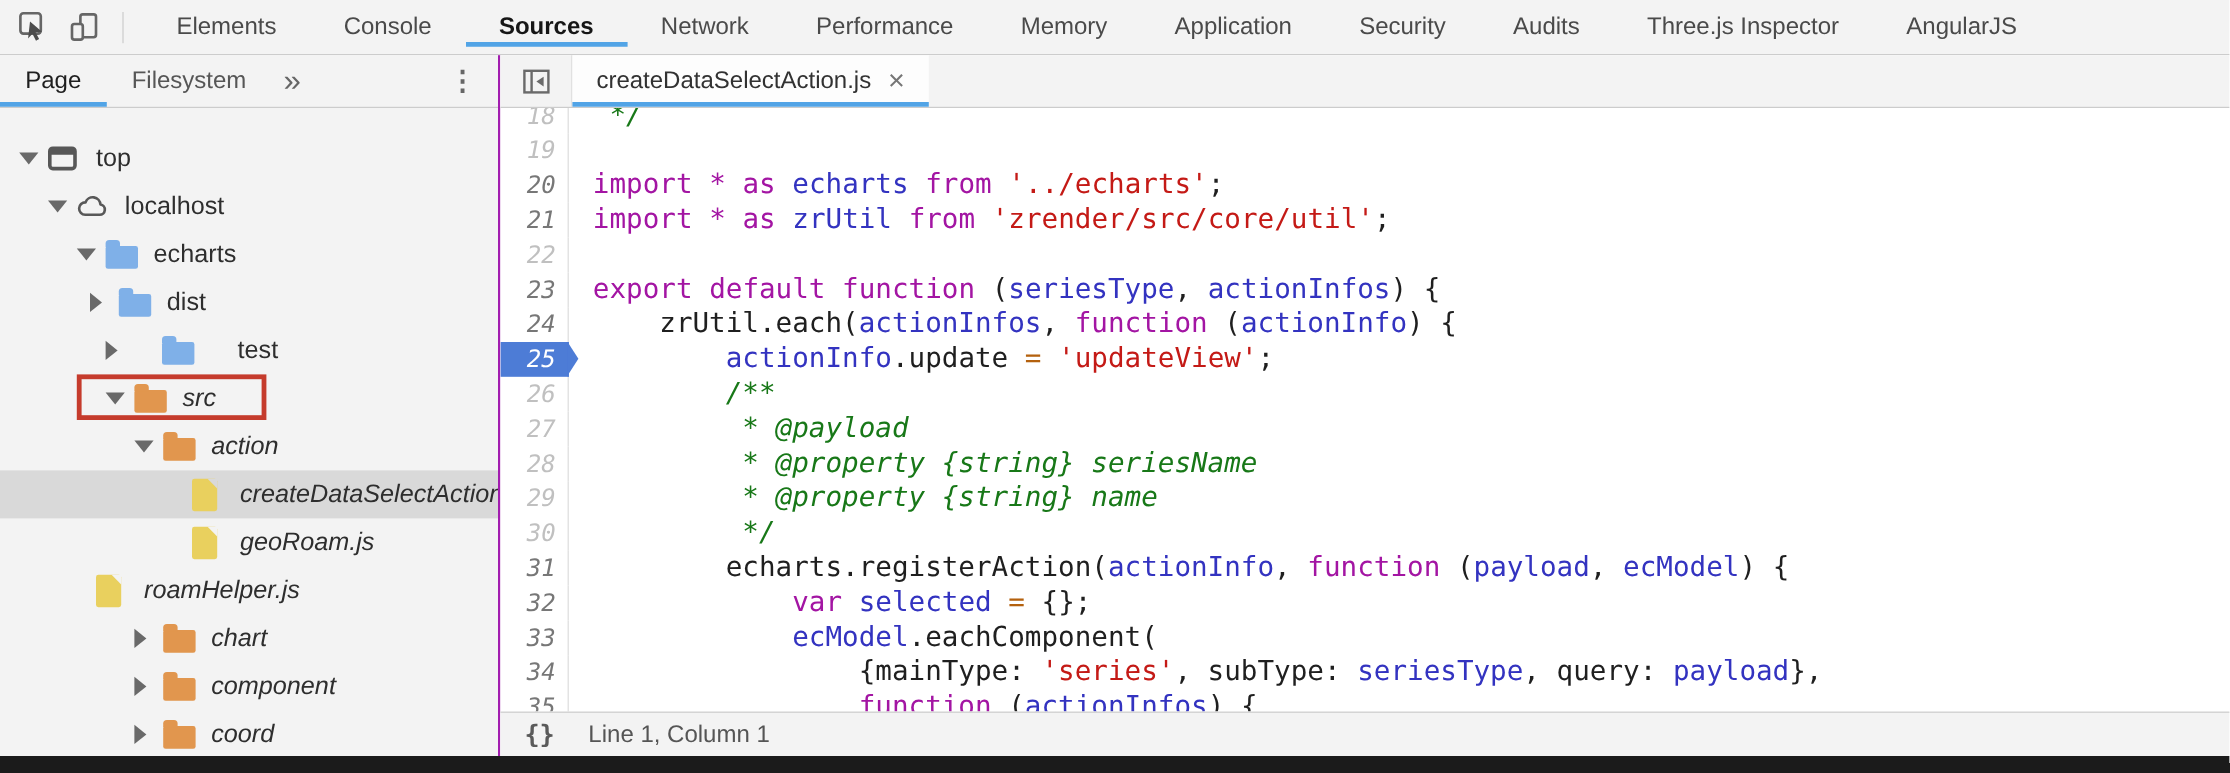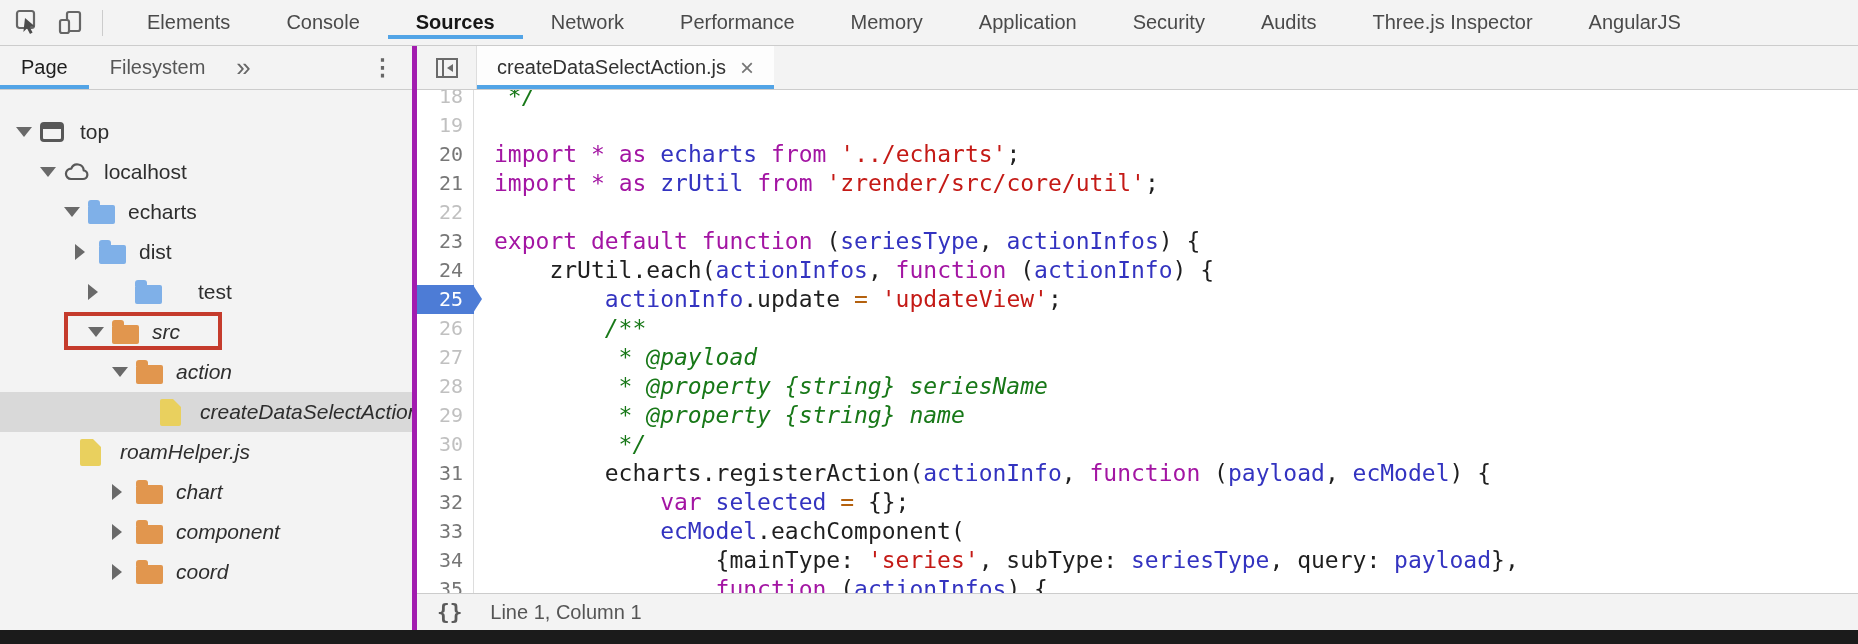--- a/index.html
+++ b/index.html
@@ -13,21 +13,21 @@
   .toolbar-icon { width:27px; height:27px; margin-left:15px; display:flex; align-items:center; }
   .toolbar-sep { width:1px; height:26px; background:#ccc; margin:0 16px 0 18px; }
   .main-tabs { display:flex; height:32px; align-items:stretch; }
   .main-tab { display:flex; align-items:center; padding:0 28px; font-size:20px; color:#4a4a4a; cursor:default; }
   .main-tab.selected { color:#161616; font-weight:bold; box-shadow: inset 0 -4px 0 var(--accent-blue,#52a4e6); }
 
   
   .dt-body { flex:1 1 auto; display:flex; min-height:0; }
 
   
-  .sidebar { flex:0 0 417px; width:417px; background:#f3f3f3; border-right:5px solid #a21caf;
+  .sidebar { flex:0 0 417px; width:417px; background:#f3f3f3; border-right:2px solid #a21caf;
              display:flex; flex-direction:column; min-height:0; }
   .sidebar-header { flex:0 0 44px; border-bottom:1px solid #ccc; display:flex; align-items:stretch; }
   .side-tab { display:flex; align-items:center; padding:0 21px; font-size:20px; color:#565656; }
   .side-tab.selected { color:#1e1e1e; box-shadow: inset 0 -4px 0 var(--accent-blue,#52a4e6); }
   .overflow-tabs { display:flex; align-items:center; font-size:26px; color:#666; padding:0 10px; }
   .menu-dots { margin-left:auto; display:flex; align-items:center; font-size:23px; color:#666; padding:0 18px; font-weight:bold; }
 
   .tree { flex:1 1 auto; position:relative; padding-top:22px; overflow:hidden; }
   .tree-row { height:40px; display:flex; align-items:center; white-space:nowrap; }
   .tree-row.selected { background: var(--selected-row,#d9d9d9); }
@@ -57,21 +57,21 @@
   .file-tab { display:flex; align-items:center; gap:14px; padding:0 20px; background:#fdfdfd;
               box-shadow: inset 0 -4px 0 var(--accent-blue,#52a4e6); }
   .file-tab-title { font-size:20px; color:#323232; }
   .close-icon { font-size:24px; color:#767676; line-height:1; }
 
   .code-area { flex:1 1 auto; overflow:hidden; font-family:"DejaVu Sans Mono", monospace;
                font-size:23px; line-height:29px; }
   .code-scroll { margin-top:-8px; }
   .code-line { display:flex; height:29px; white-space:pre; }
   .gutter { flex:0 0 57px; width:57px; text-align:right; padding-right:10px; font-size:20px; line-height:29px;
-            color: var(--gutter-num,#c0c0c0); border-right:1px solid #ddd; }
+            color: var(--gutter-num,#c0c0c0); border-right:1px solid #ddd;font-style:italic; }
   .gutter.strong { color: var(--gutter-num-active,#777); }
   .gutter.bp { background: var(--breakpoint-blue,#4d7cd6); color:#fff; border-right-color: var(--breakpoint-blue,#4d7cd6); position:relative; }
   .gutter.bp::after { content:""; position:absolute; right:-9px; top:0; width:0; height:0;
                       border-top:14.5px solid transparent; border-bottom:14.5px solid transparent;
                       border-left:9px solid var(--breakpoint-blue,#4d7cd6); }
   .code-text { padding-left:20px; color: var(--syn-pl,#1f1f1f); }
   .code-text:empty::after { content:"\00a0"; }
   .tok-kw { color: var(--syn-kw,#a315a3); }
   .tok-vr { color: var(--syn-vr,#3333c0); }
   .tok-st { color: var(--syn-st,#c41a16); }
@@ -199,20 +199,27 @@
             </span>
             <span class="tree-label italic">action</span>
           </div>
           <div class="tree-row selected" style="padding-left: 136px;">
             <span class="exp-wrap"></span>
             <span class="tree-icon">
               <span class="icon-file"></span>
             </span>
             <span class="tree-label italic">createDataSelectAction.js</span>
           </div>
+          <div class="tree-row" style="padding-left: 136px;">
+            <span class="exp-wrap"></span>
+            <span class="tree-icon">
+              <span class="icon-file"></span>
+            </span>
+            <span class="tree-label italic">geoRoam.js</span>
+          </div>
           <div class="tree-row" style="padding-left: 56px;">
             <span class="exp-wrap"></span>
             <span class="tree-icon">
               <span class="icon-file"></span>
             </span>
             <span class="tree-label italic">roamHelper.js</span>
           </div>
           <div class="tree-row" style="padding-left: 112px;">
             <span class="exp-wrap">
               <span class="exp closed"></span>

